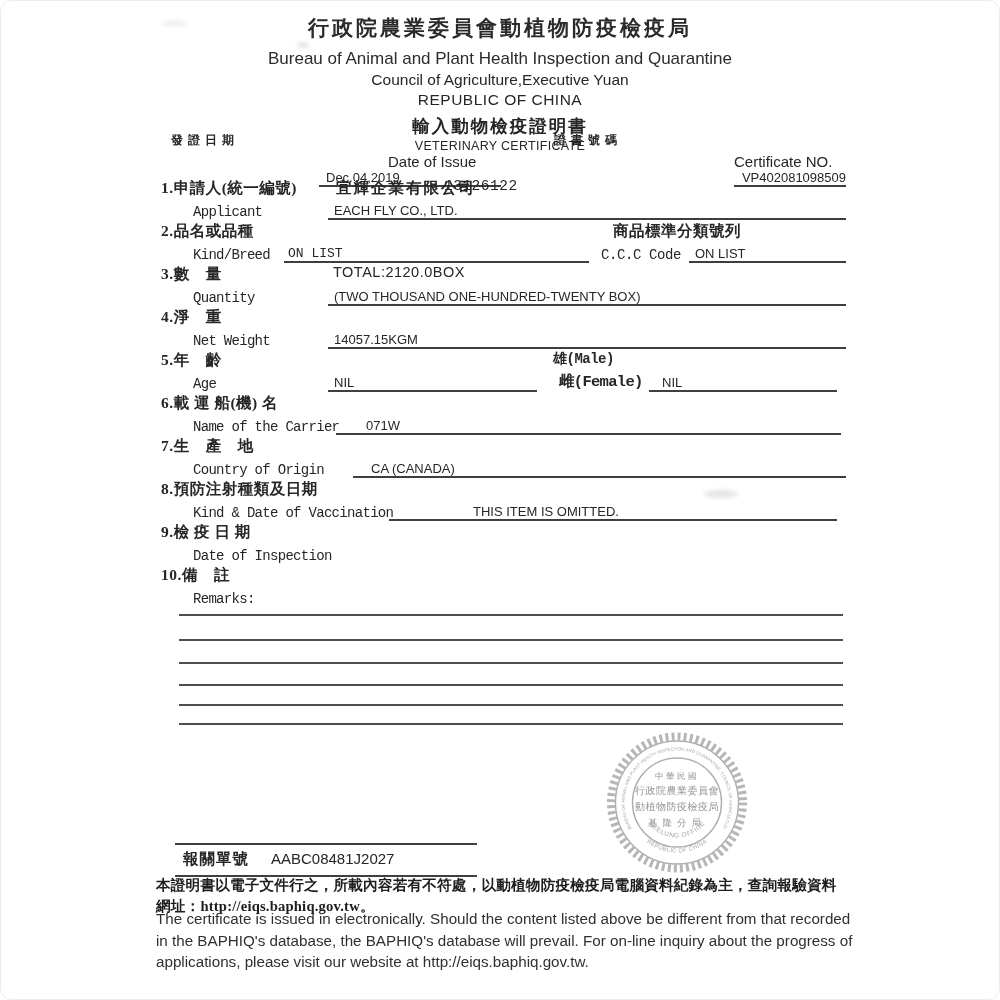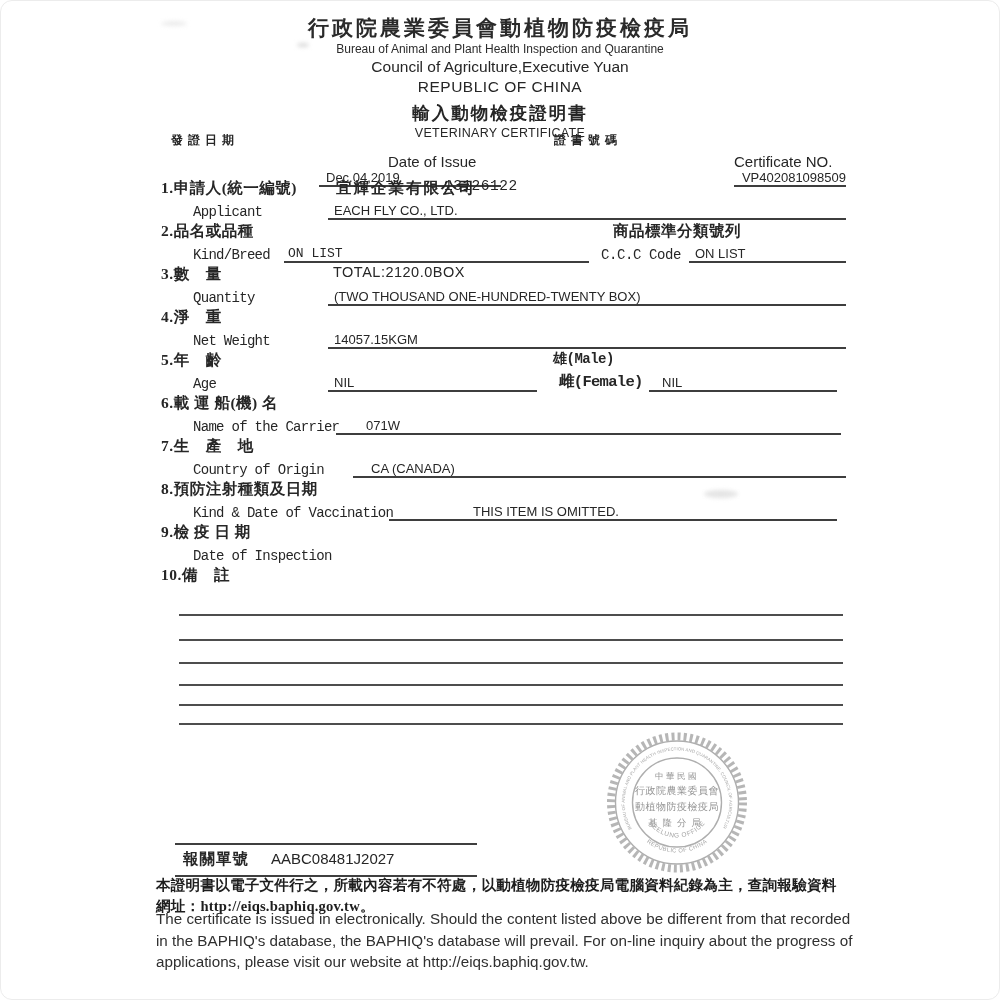--- a/index.html
+++ b/index.html
@@ -9,21 +9,21 @@
     overflow:hidden; color:#262626;
     font-family:"Liberation Sans", sans-serif;
   }
   .cjk{font-family:"Liberation Serif", serif;}
   .mono{font-family:"Liberation Mono", monospace;}
   .sans{font-family:"Liberation Sans", sans-serif;}
 
   
   .header{position:absolute; top:13px; left:0; width:100%; text-align:center;}
   .h-cjk1{font-size:21px; letter-spacing:3px; font-weight:600; color:#2a2a2a;}
-  .h-en1{font-size:12px; color:#2c2c2c;}
+  .h-en1{font-size:17px; margin-top:7px; color:#2c2c2c;}
   .h-en2{font-size:15.5px; margin-top:2px;}
   .h-en3{font-size:15.5px; letter-spacing:.5px; margin-top:2px;}
   .h-cjk2{font-size:17.5px; letter-spacing:2px; font-weight:600; margin-top:5px;}
   .h-en4{font-size:12.5px; letter-spacing:.3px; margin-top:1px;}
 
   
   .issue-left{position:absolute; top:131px; left:170px; width:330px;}
   .issue-right{position:absolute; top:131px; left:553px; width:292px;}
   .lab-cjk{font-size:12px; font-weight:600; letter-spacing:1px; height:21px;}
   .issue-en{display:flex; align-items:flex-end; height:24px; font-size:15px;flex-direction:column;}
@@ -198,20 +198,23 @@
         <span>9.</span><span>檢 疫 日 期</span>
       </div>
       <div class="en-line">
         <span class="en-lbl" style="width:165px">Date of Inspection</span>
       </div>
     </div>
 
     <div class="field">
       <div class="cjk-line">
         <span>10.</span><span>備　註</span>
+      </div>
+      <div class="en-line">
+        <span class="en-lbl">Remarks:</span>
       </div>
     </div>
   </div>
 
   <div class="rlines">
     <div class="rline" style="top:0"></div>
     <div class="rline" style="top:25px"></div>
     <div class="rline" style="top:48px"></div>
     <div class="rline" style="top:70px"></div>
     <div class="rline" style="top:90px"></div>

